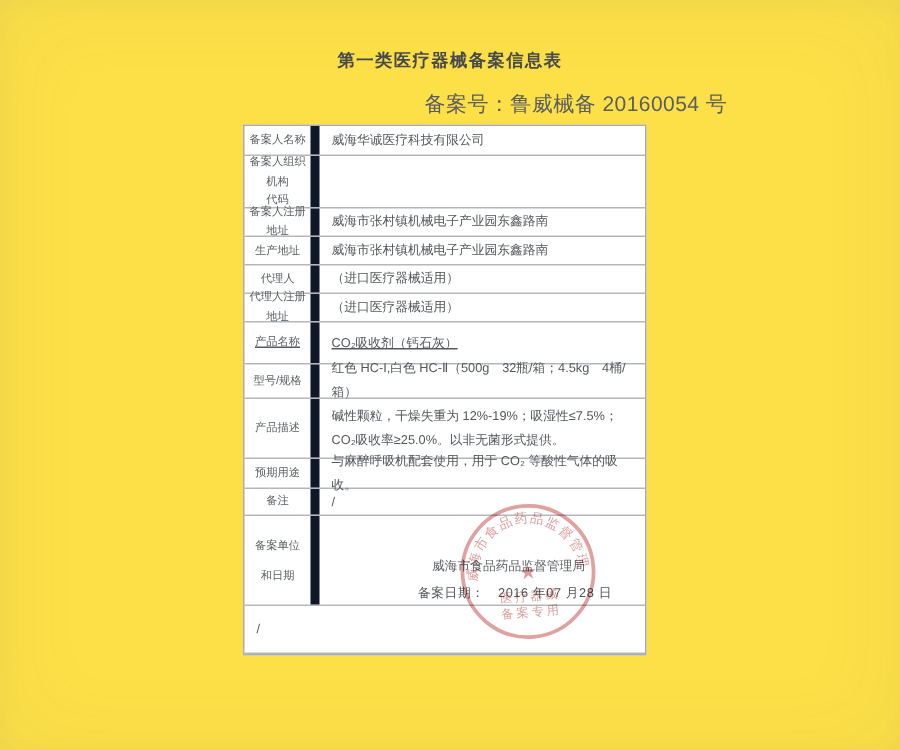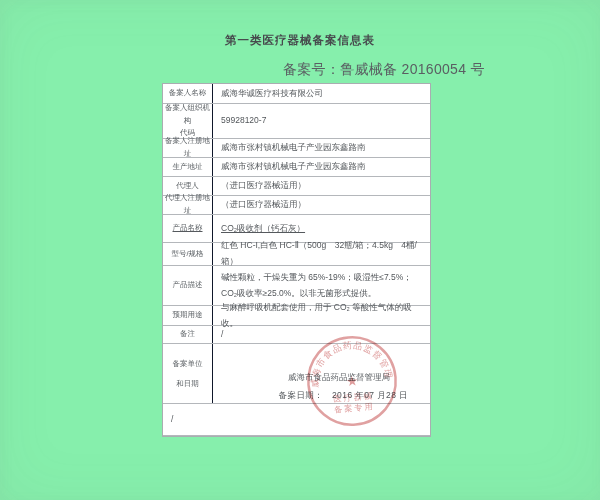--- a/index.html
+++ b/index.html
@@ -6,21 +6,21 @@
   body{
     width:600px;height:500px;
     background:#ffffff;
     font-family:"Liberation Sans","DejaVu Sans",sans-serif;
     color:#55595d;
     position:relative;
     overflow:hidden;
   }
   .page{
     position:absolute;inset:0;
-    background:#86efac;
+    background:#fde047;
     box-shadow:inset 0 0 60px rgba(120,118,110,0.07), inset 2px 2px 14px rgba(130,128,120,0.06);
   }
   .doc-title{
     position:absolute;top:33px;left:0;right:0;
     text-align:center;
     font-size:11.5px;font-weight:bold;letter-spacing:1px;
     color:#474a4d;
   }
   .filing-no{
     position:absolute;top:61px;left:283px;
@@ -34,21 +34,21 @@
   }
   .row{
     display:flex;
     border-bottom:1px solid #b4b7bb;
     box-sizing:border-box;
     position:relative;z-index:2;
   }
   .row:last-child{border-bottom:none;}
   .label-cell{
     width:50px;flex:0 0 50px;
-    border-right:1px solid #0f172a;
+    border-right:6px solid #0f172a;
     display:flex;align-items:center;justify-content:center;
     text-align:center;
     font-size:7.5px;color:#5a5f63;
     white-space:pre-line;
     line-height:1.7;
     box-sizing:border-box;
   }
   .value-cell{
     flex:1;
     display:flex;align-items:center;
@@ -108,21 +108,20 @@
   <div class="info-table">
 
     <div class="row h20">
       <div class="label-cell">备案人名称</div>
       <div class="value-cell">威海华诚医疗科技有限公司</div>
     </div>
 
     <div class="row h35">
       <div class="label-cell">备案人组织机构
 代码</div>
-      <div class="value-cell">59928120-7</div>
     </div>
 
     <div class="row h19">
       <div class="label-cell">备案人注册地址</div>
       <div class="value-cell">威海市张村镇机械电子产业园东鑫路南</div>
     </div>
 
     <div class="row h19">
       <div class="label-cell">生产地址</div>
       <div class="value-cell">威海市张村镇机械电子产业园东鑫路南</div>
@@ -143,21 +142,21 @@
       <div class="value-cell">CO₂吸收剂（钙石灰）</div>
     </div>
 
     <div class="row h23">
       <div class="label-cell">型号/规格</div>
       <div class="value-cell">红色 HC-I,白色 HC-Ⅱ（500g　32瓶/箱；4.5kg　4桶/箱）</div>
     </div>
 
     <div class="row h40">
       <div class="label-cell">产品描述</div>
-      <div class="value-cell">碱性颗粒，干燥失重为 65%-19%；吸湿性≤7.5%；CO₂吸收率≥25.0%。以非无菌形式提供。</div>
+      <div class="value-cell">碱性颗粒，干燥失重为 12%-19%；吸湿性≤7.5%；CO₂吸收率≥25.0%。以非无菌形式提供。</div>
     </div>
 
     <div class="row h20">
       <div class="label-cell">预期用途</div>
       <div class="value-cell">与麻醉呼吸机配套使用，用于 CO₂ 等酸性气体的吸收。</div>
     </div>
 
     <div class="row h18">
       <div class="label-cell">备注</div>
       <div class="value-cell">/</div>

